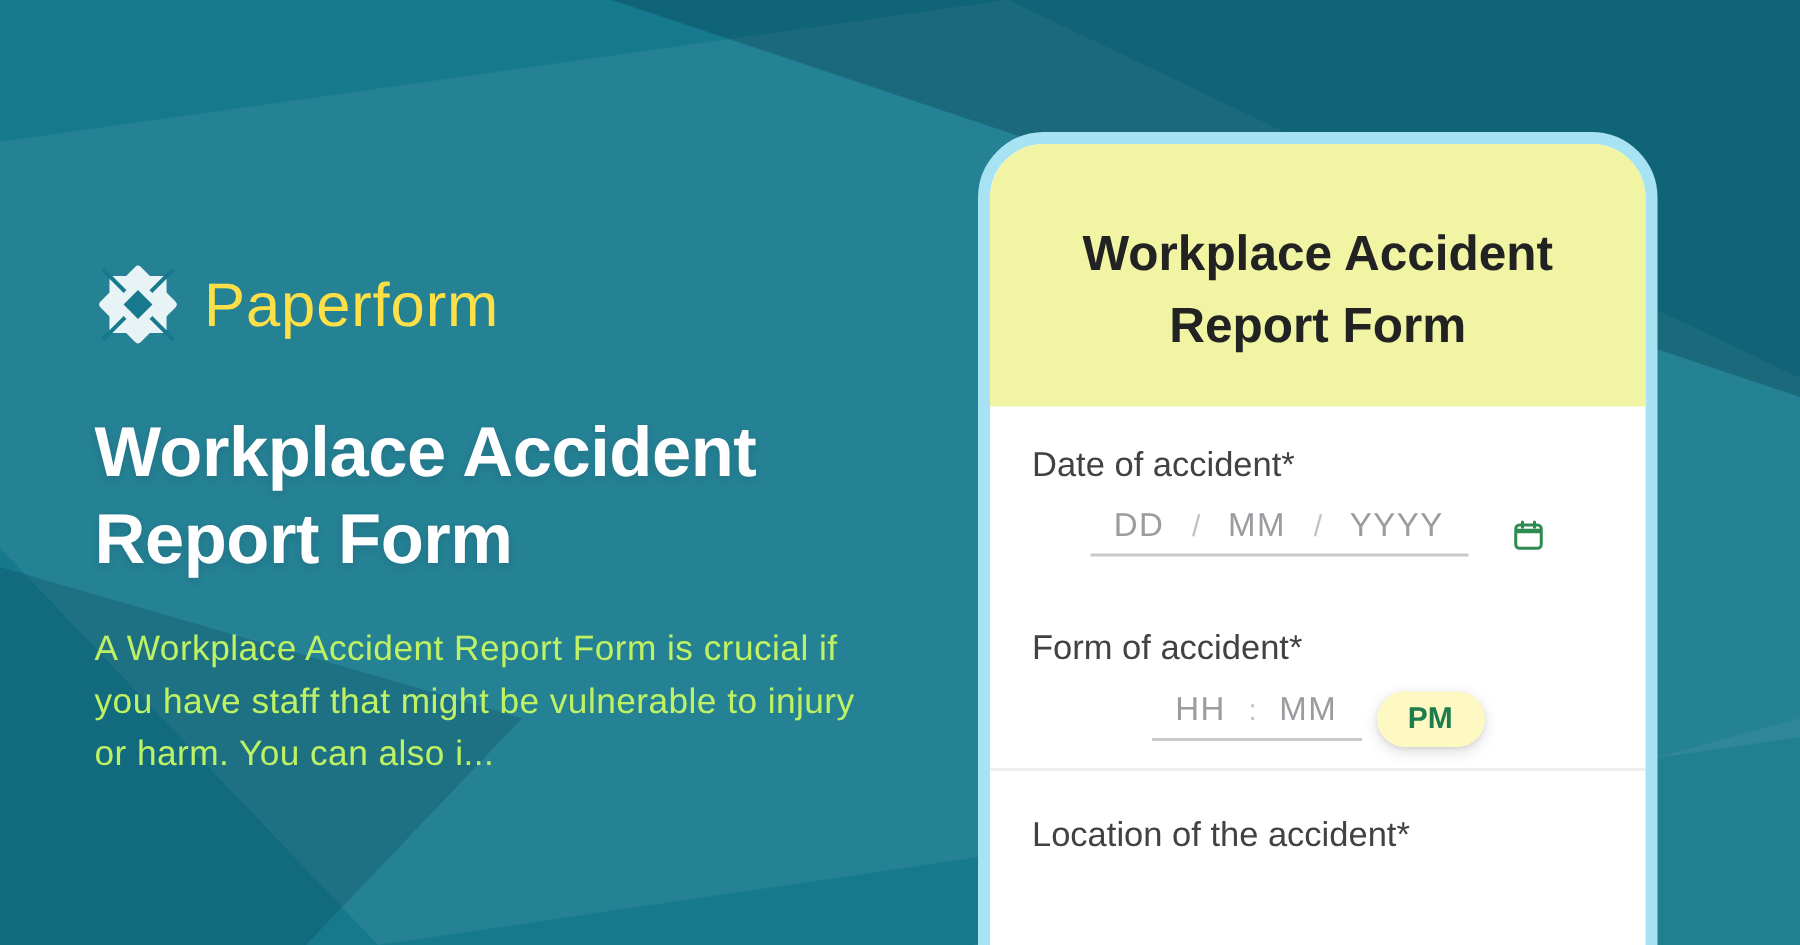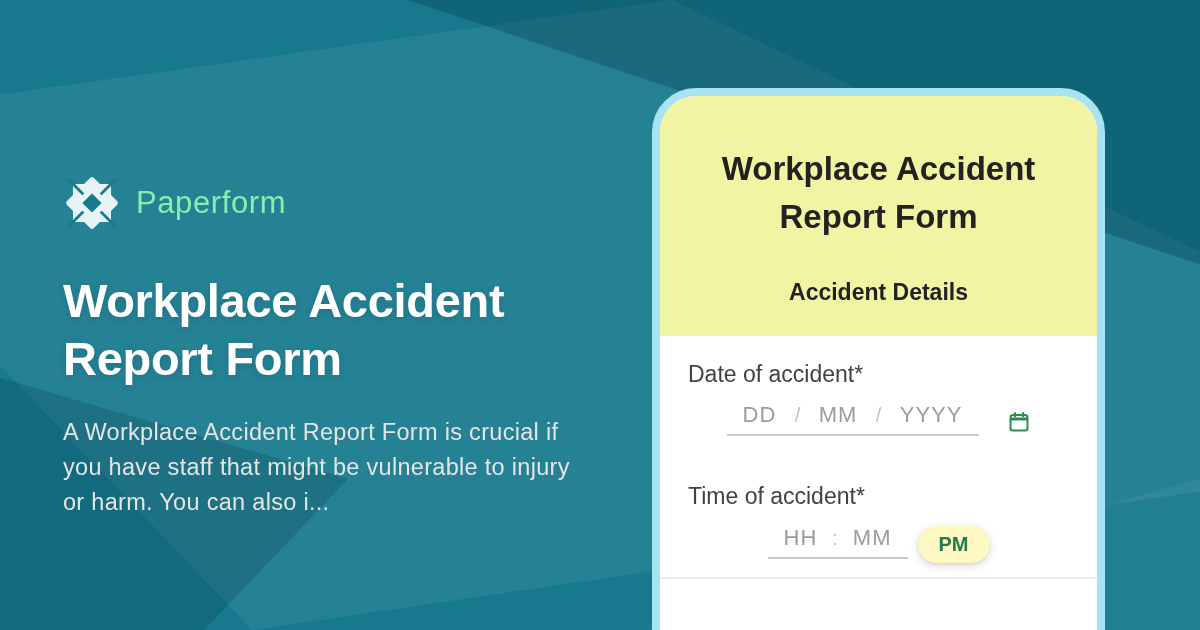--- a/index.html
+++ b/index.html
@@ -21,26 +21,26 @@
                        clip-path: polygon(34% 0, 100% 0, 100% 42%); }
   .facet-dark-corner { background: rgba(2,48,64,0.20);
                        clip-path: polygon(0 60%, 29% 76%, 17% 100%, 0 100%); }
   .facet-light-br    { background: rgba(255,255,255,0.05);
                        clip-path: polygon(54% 100%, 100% 76%, 100% 100%); }
 
   
   .hero { position: absolute; left: 63px; top: 174px; width: 560px; }
   .brand-row { display: flex; align-items: center; gap: 15px; }
   .brand-row svg { width: 58px; height: 58px; display: block; }
-  .brand-name { font-size: 31px; font-weight: 300; color: #86efac; letter-spacing: 0.6px; }
+  .brand-name { font-size: 41px; font-weight: 300; color: #fde047; letter-spacing: 0.6px; }
   .hero-title { margin-top: 40px; color: #ffffff; font-weight: 700;
                 font-size: 47px; line-height: 1.24; letter-spacing: -0.3px;
                 text-shadow: 0 2px 6px rgba(0,0,0,0.10); }
   .hero-title span { display: block; }
-  .hero-desc { margin-top: 26px; max-width: 525px; color: #e5e5e5;
+  .hero-desc { margin-top: 26px; max-width: 525px; color: #bef264;
                font-size: 23.5px; font-weight: 300; line-height: 1.5;
                letter-spacing: 0.3px; }
 
   
   .card { position: absolute; left: 652px; top: 88px; width: 453px; height: 600px;
           background: #ffffff; border: 8px solid #a7e3f2;
           border-radius: 44px 44px 0 0; overflow: hidden; }
   .card-header { background: #f0f4a3; padding: 49px 28px 30px; }
   .card-title { text-align: center; color: #222222; font-weight: 700;
                 font-size: 33px; line-height: 1.45; }
@@ -107,21 +107,20 @@
 
     <p class="hero-desc">A Workplace Accident Report Form is crucial if you have staff that might be vulnerable to injury or harm. You can also i...</p>
   </div>
 
   <div class="card">
     <div class="card-header">
       <div class="card-title">
         <span>Workplace Accident</span>
         <span>Report Form</span>
       </div>
-      <div class="card-section-title">Accident Details</div>
     </div>
 
     <div class="card-body">
 
       <div>
         <div class="field-label">Date of accident*</div>
         <div class="date-row">
           <div class="segments">
             <span class="seg">DD</span>
             <span class="sep">/</span>
@@ -134,29 +133,33 @@
               <rect x="3.5" y="5" width="17" height="15.5" rx="2.5" fill="none" stroke="#2e8b50" stroke-width="2"></rect>
               <path d="M3.5 7.5 h17 v3 h-17 z" fill="#2e8b50"></path>
               <line x1="8" y1="3" x2="8" y2="6.5" stroke="#2e8b50" stroke-width="2" stroke-linecap="round"></line>
               <line x1="16" y1="3" x2="16" y2="6.5" stroke="#2e8b50" stroke-width="2" stroke-linecap="round"></line>
             </svg>
           </button>
         </div>
       </div>
 
       <div class="field-block-time">
-        <div class="field-label">Time of accident*</div>
+        <div class="field-label">Form of accident*</div>
         <div class="time-row">
           <div class="segments">
             <span class="seg">HH</span>
             <span class="sep">:</span>
             <span class="seg">MM</span>
           </div>
           <button class="meridiem-pill">PM</button>
         </div>
         <div class="divider"></div>
       </div>
 
+      <div class="field-block-location">
+        <div class="field-label">Location of the accident*</div>
+
+      </div>
 
     </div>
   </div>
 
 </div>
 
 </body></html>

